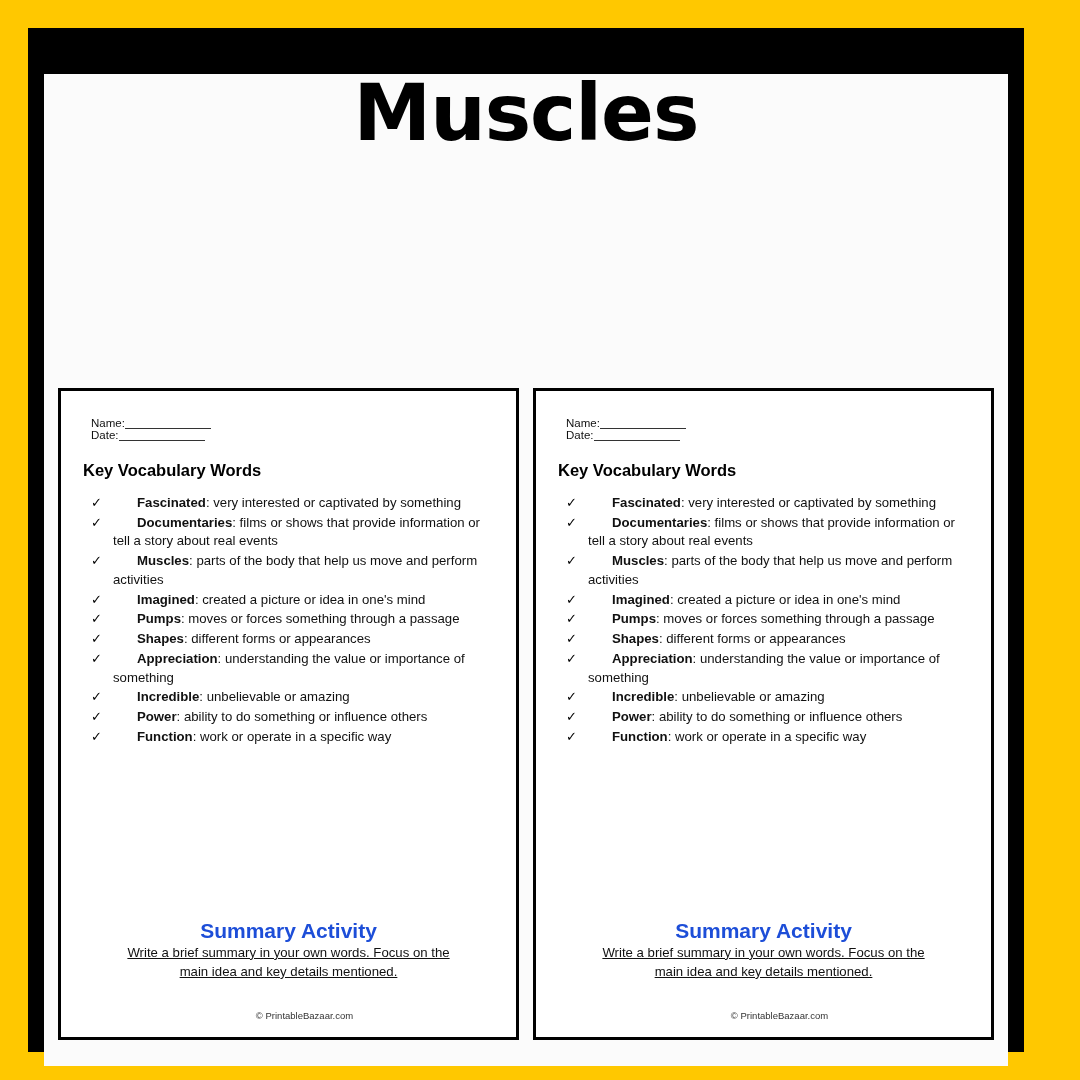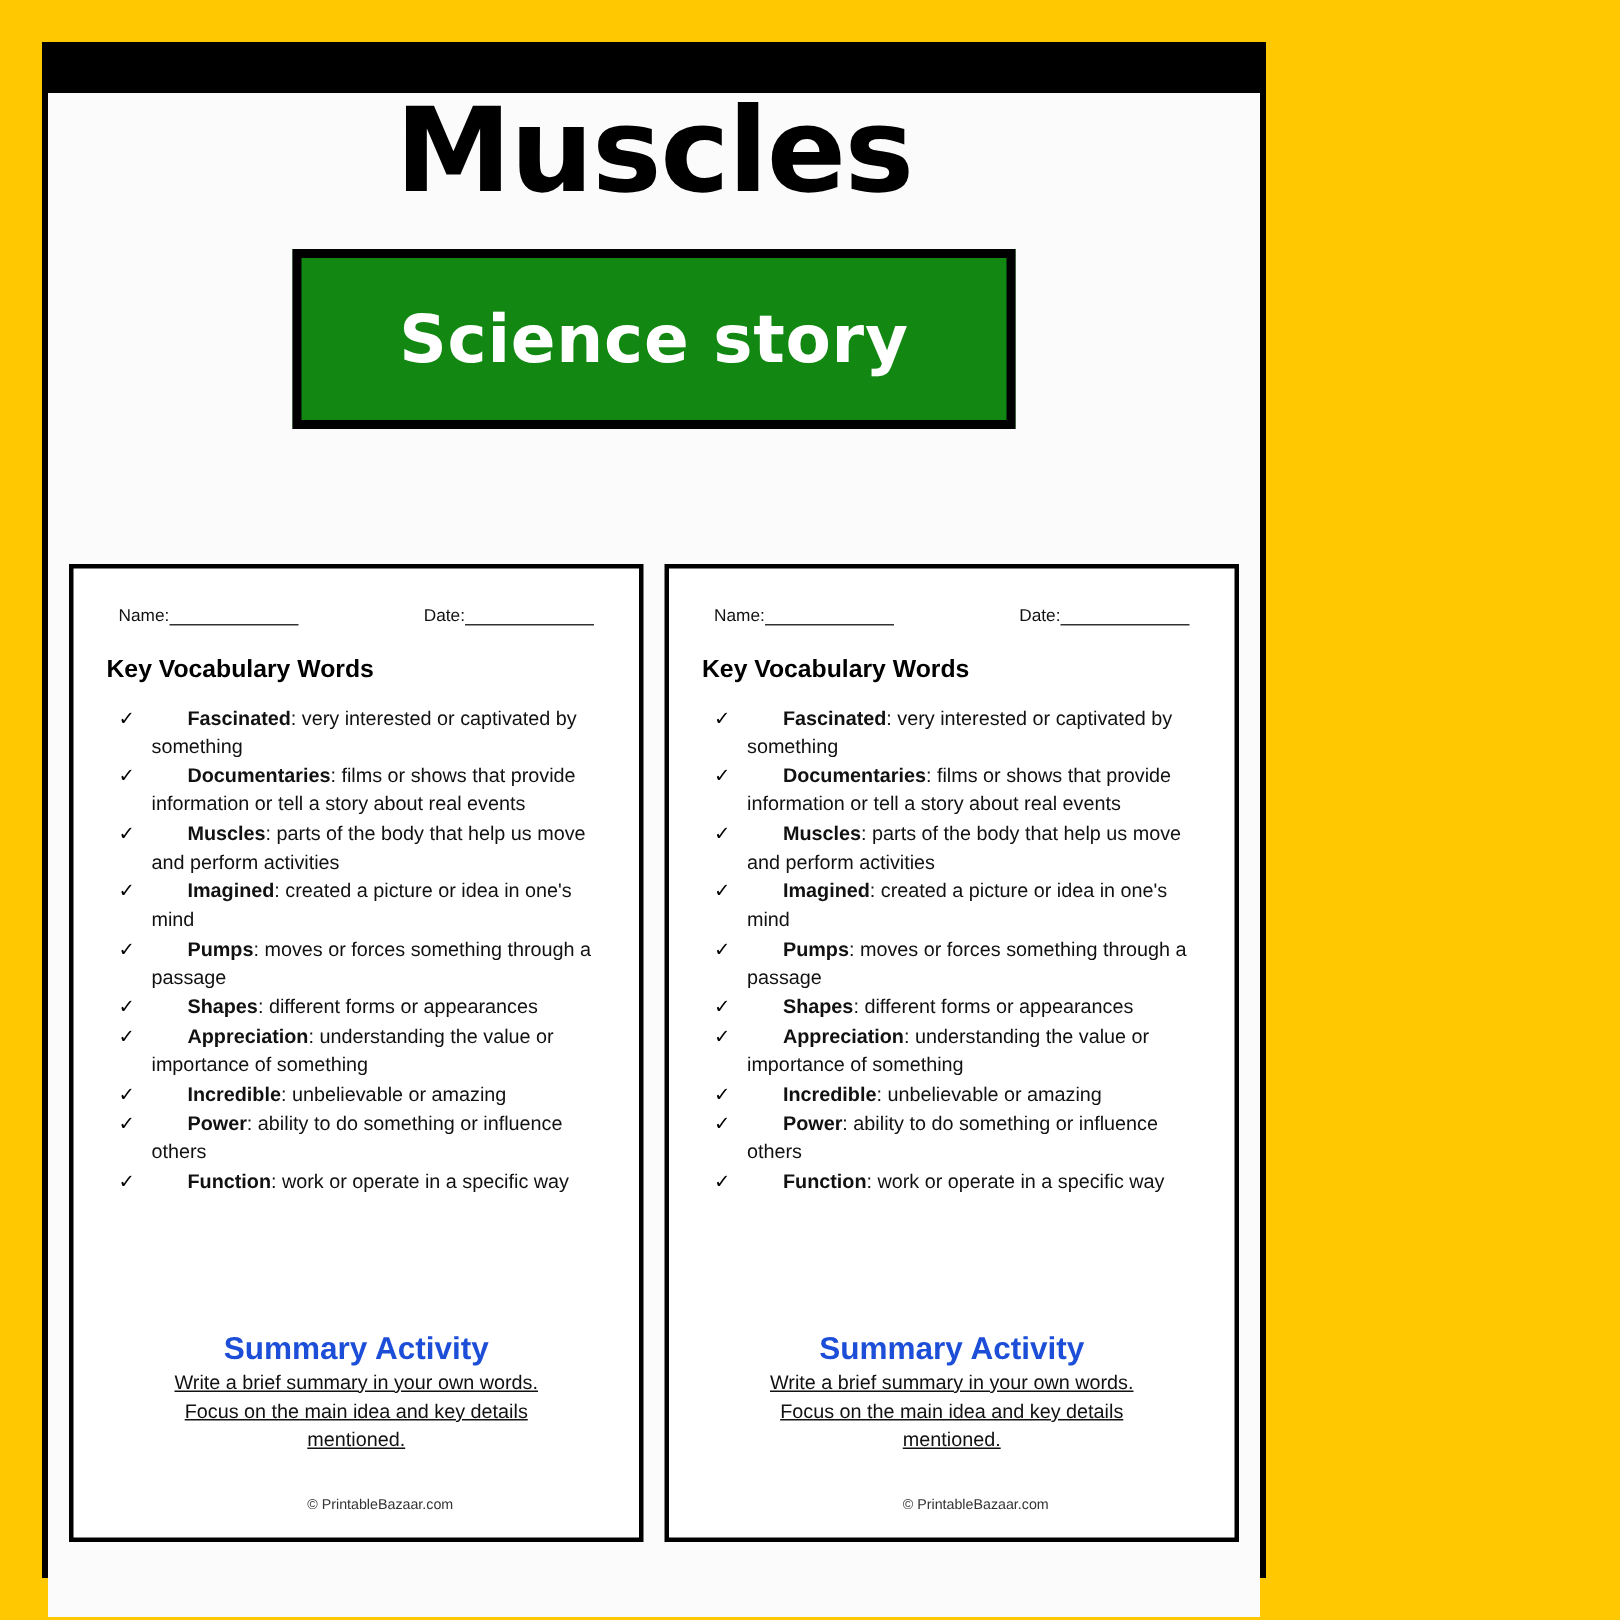--- a/index.html
+++ b/index.html
@@ -10,25 +10,25 @@
     width: 1080px;
     height: 1080px;
     background: #FFC800;
     font-family: "Liberation Sans", sans-serif;
     overflow: hidden;
   }
   .page {
     position: absolute;
     left: 28px;
     top: 28px;
-    width: 816px;
+    width: 996px;
     height: 1024px;
     background: #000000;
     box-sizing: border-box;
-    padding: 4px;
+    padding: 16px;
   }
   .page-inner {
     width: 100%;
     height: 100%;
     background: #fbfbfb;
     box-sizing: border-box;
     position: relative;
   }
   .title {
     text-align: center;
@@ -78,20 +78,21 @@
     box-sizing: border-box;
     padding: 26px 22px 10px 22px;
     position: relative;
   }
   .namedate {
     display: flex;
     justify-content: space-between;
     font-size: 11.5px;
     color: #111;
     padding: 0 8px;
+    flex-direction: column;
   }
   .nd-field {
     white-space: nowrap;
   }
   .nd-line {
     display: inline-block;
     border-bottom: 1px solid #333;
     width: 86px;
     height: 11px;
     vertical-align: bottom;
@@ -159,25 +160,20 @@
   }
 </style>
 </head>
 <body>
 
 <div class="page">
   <div class="page-inner">
 
     <div class="title">Muscles</div>
 
-    <div class="subtitle-wrap">
-      <div class="subtitle-box">
-        <span class="subtitle-text">Science story</span>
-      </div>
-    </div>
 
     <div class="sheets">
 
       <div class="sheet">
         <div class="namedate">
           <div class="nd-field">
             <span>Name:</span><span class="nd-line"></span>
           </div>
           <div class="nd-field">
             <span>Date:</span><span class="nd-line"></span>

